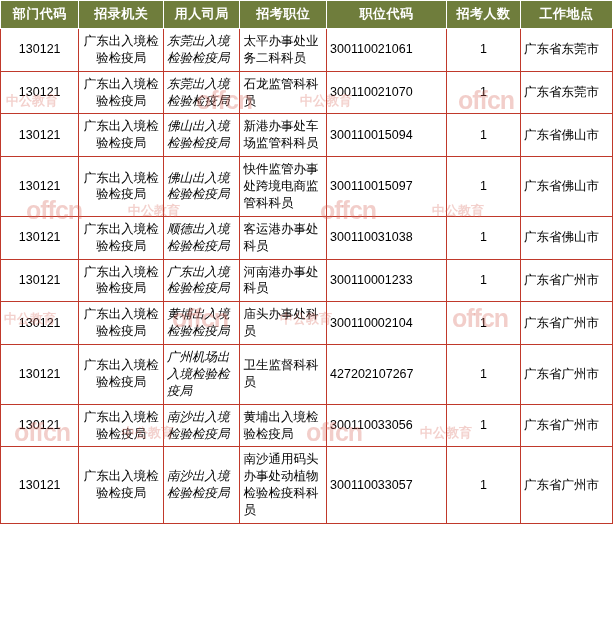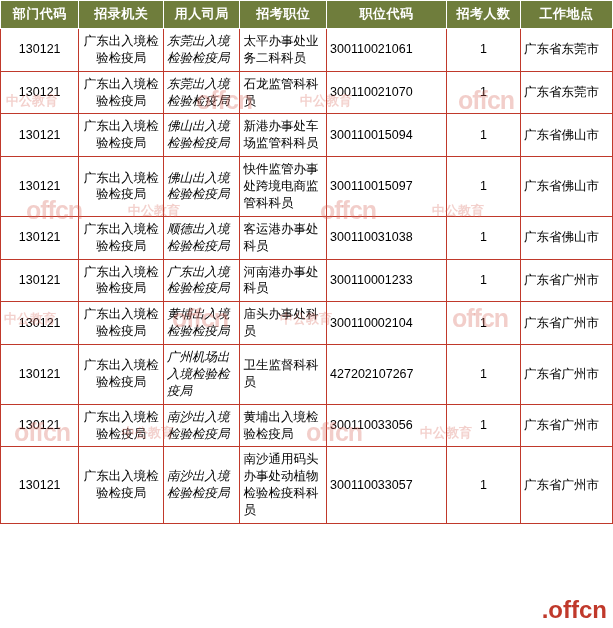--- a/index.html
+++ b/index.html
@@ -245,17 +245,14 @@
     <span class="wm small" style="left:122px;top:424px;">中公教育</span>
     <span class="wm big" style="left:306px;top:418px;">offcn</span>
     <span class="wm small" style="left:420px;top:424px;">中公教育</span>
 
     <span class="wm small" style="left:2px;  top:530px;">中公教育</span>
     <span class="wm big" style="left:158px;top:524px;">offcn</span>
     <span class="wm small" style="left:268px;top:530px;">中公教育</span>
     <span class="wm big" style="left:430px;top:524px;">offcn</span>
   </div>
 
-  <div class="wm-logo">
-    <span class="dot">.</span><span class="cn">offcn</span>
-  </div>
 
 </div>
 
 </body></html>

